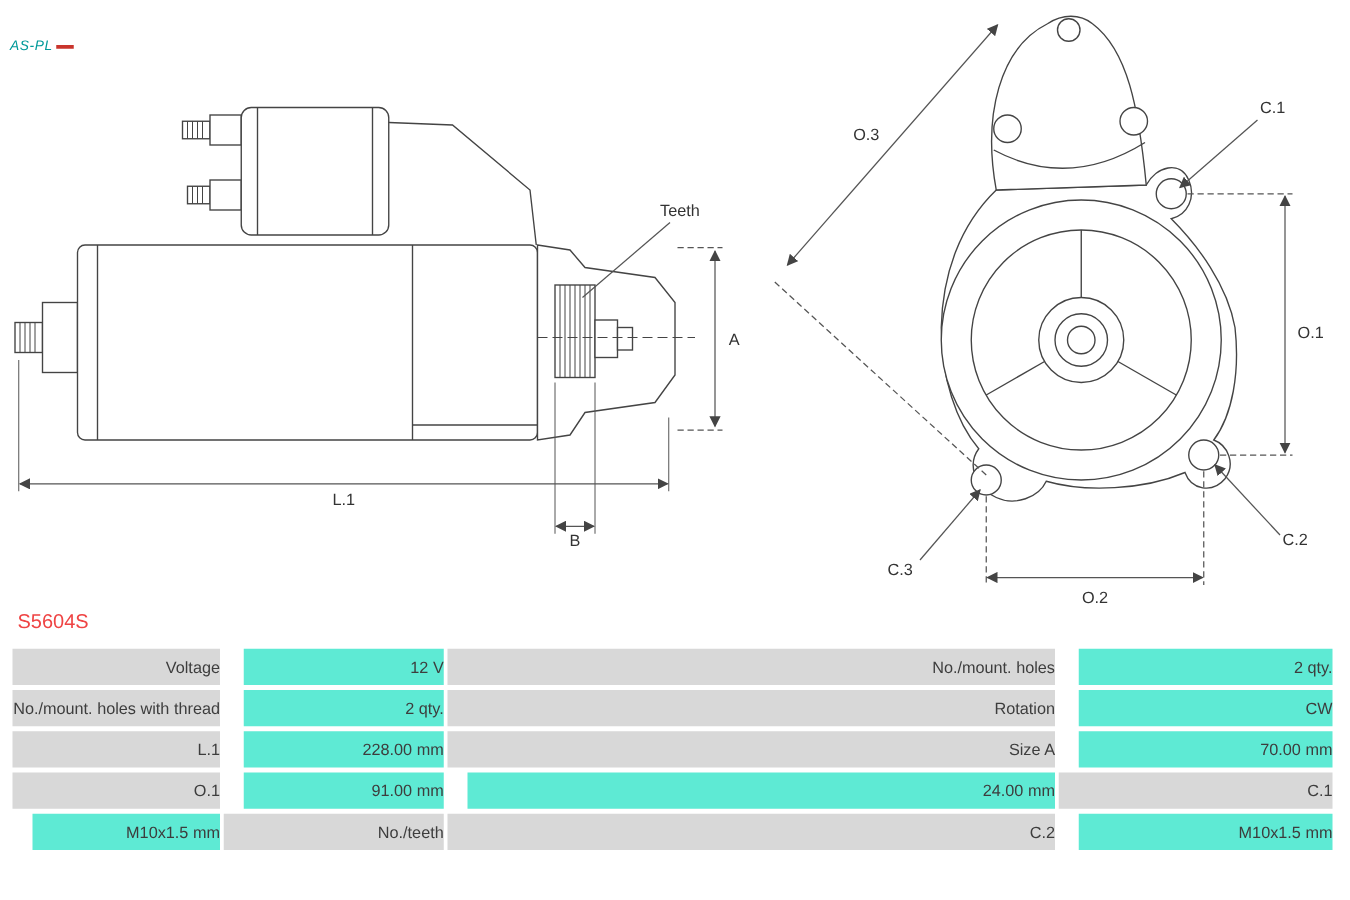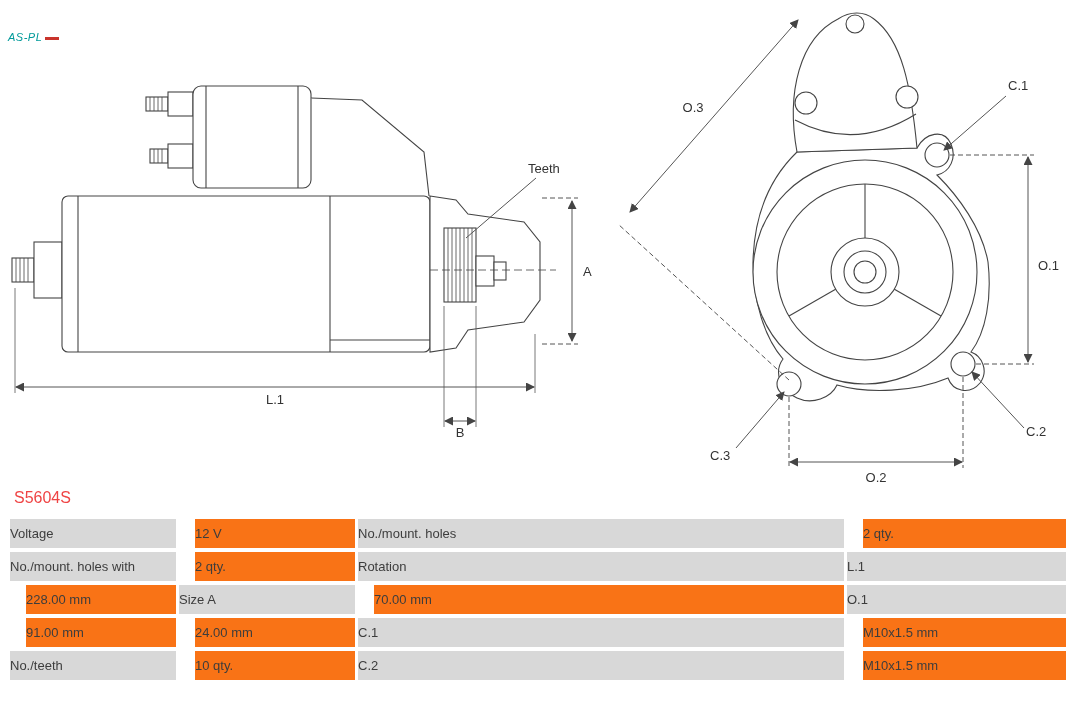--- a/index.html
+++ b/index.html
@@ -8,23 +8,23 @@
   .logo{position:absolute;top:0;left:8px;font-size:11px;font-weight:normal;
         font-style:italic;color:#009a9a;letter-spacing:.5px;margin-top:31px;}
   .logo .tick{display:inline-block;width:14px;height:3px;background:#c9342c;
         margin-left:3px;vertical-align:middle;}
   .part-number{position:absolute;top:489px;left:14px;font-size:16px;color:#ef4444;}
   .drawing{position:absolute;top:0;left:0;}
   svg text{font-family:"Liberation Sans",sans-serif;font-size:13px;fill:#333;}
   .spec-table{position:absolute;left:10px;top:519px;width:1056px;display:grid;
         grid-template-columns:166px 176px 1fr 219px;gap:4px 3px;}
   .cell{height:29px;line-height:29px;font-size:13px;color:#3d3d3d;
-        padding-right:10px;box-sizing:border-box;overflow:hidden;}
+        text-align:right;box-sizing:border-box;overflow:hidden;}
   .lbl{background:#d8d8d8;}
-  .val{background:#f97316;margin-left:16px;}
+  .val{background:#5eead4;margin-left:16px;}
 </style>
 </head>
 <body>
 
 <div class="page">
 
   <div class="logo">
     <span>AS-PL</span><span class="tick"></span>
   </div>
 
@@ -152,31 +152,31 @@
 
     <div class="cell lbl">Voltage</div>
     <div class="cell val">12 V</div>
     <div class="cell lbl">No./mount. holes</div>
     <div class="cell val">2 qty.</div>
 
     <div class="cell lbl">No./mount. holes with thread</div>
     <div class="cell val">2 qty.</div>
 
     <div class="cell lbl">Rotation</div>
+    <div class="cell val">CW</div>
     <div class="cell lbl">L.1</div>
     <div class="cell val">228.00 mm</div>
 
     <div class="cell lbl">Size A</div>
     <div class="cell val">70.00 mm</div>
     <div class="cell lbl">O.1</div>
     <div class="cell val">91.00 mm</div>
 
     <div class="cell val">24.00 mm</div>
     <div class="cell lbl">C.1</div>
     <div class="cell val">M10x1.5 mm</div>
 
     <div class="cell lbl">No./teeth</div>
-    <div class="cell val">10 qty.</div>
     <div class="cell lbl">C.2</div>
     <div class="cell val">M10x1.5 mm</div>
   </div>
 
 </div>
 
 </body></html>

